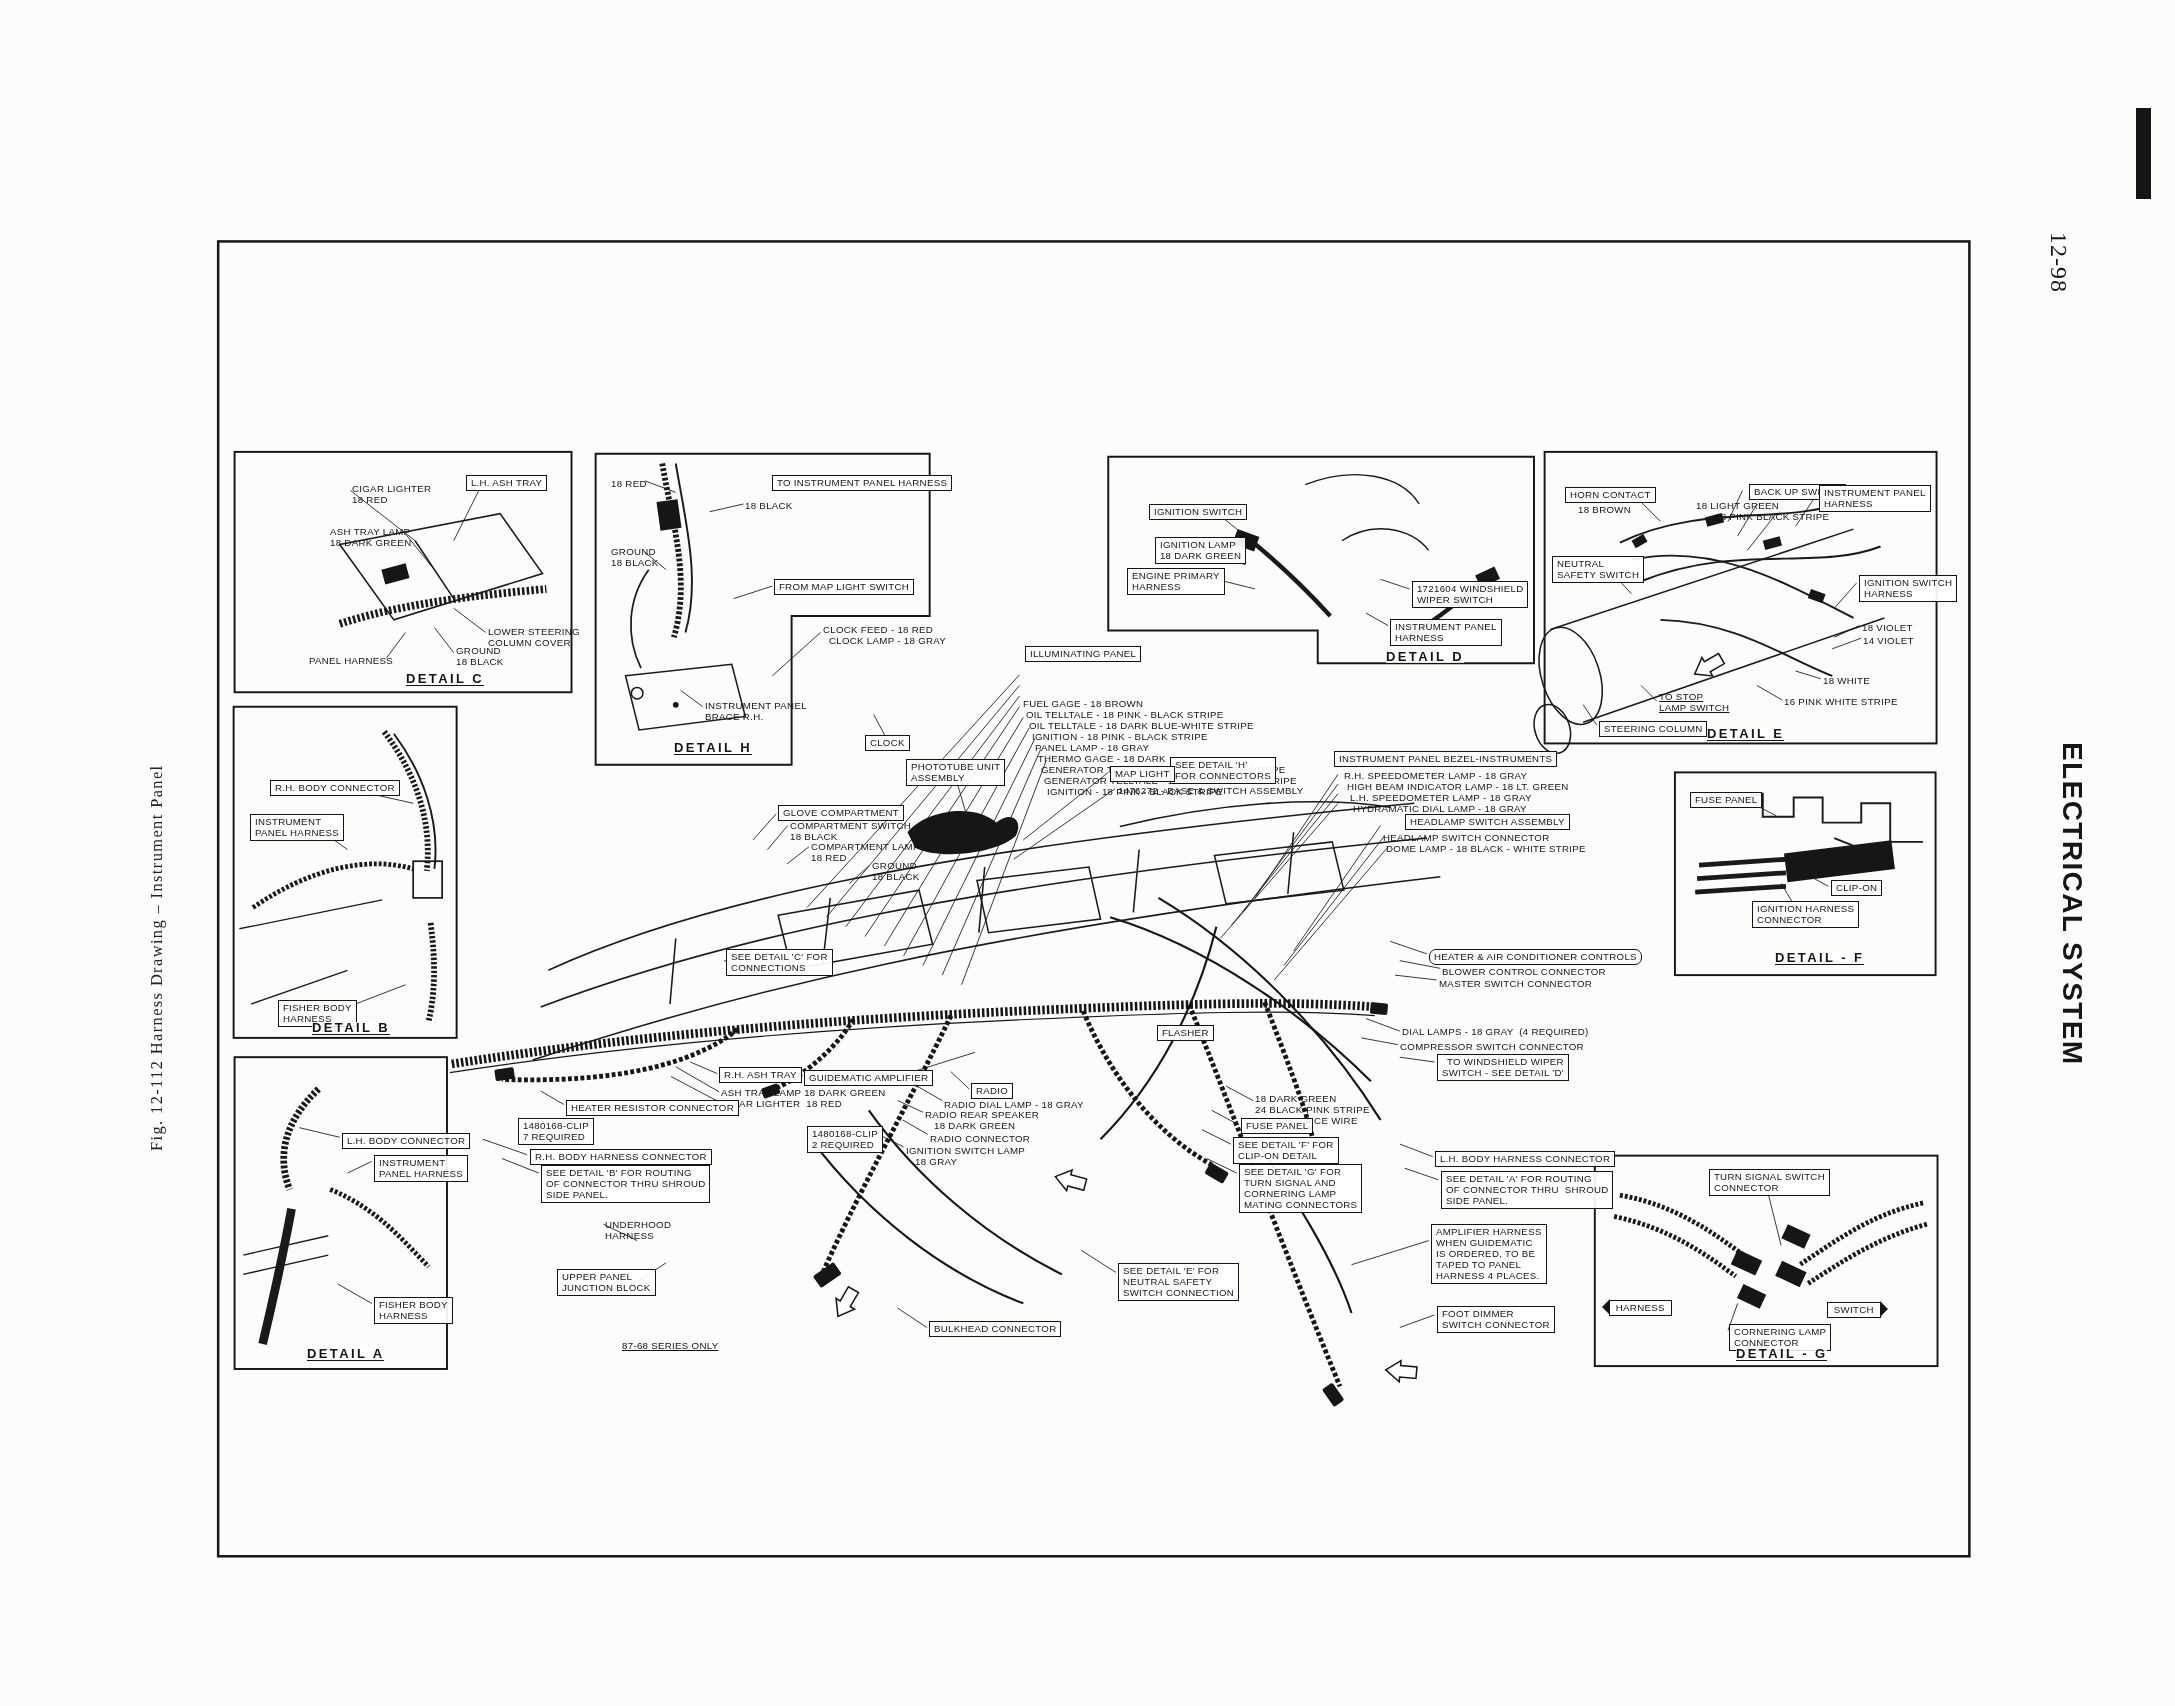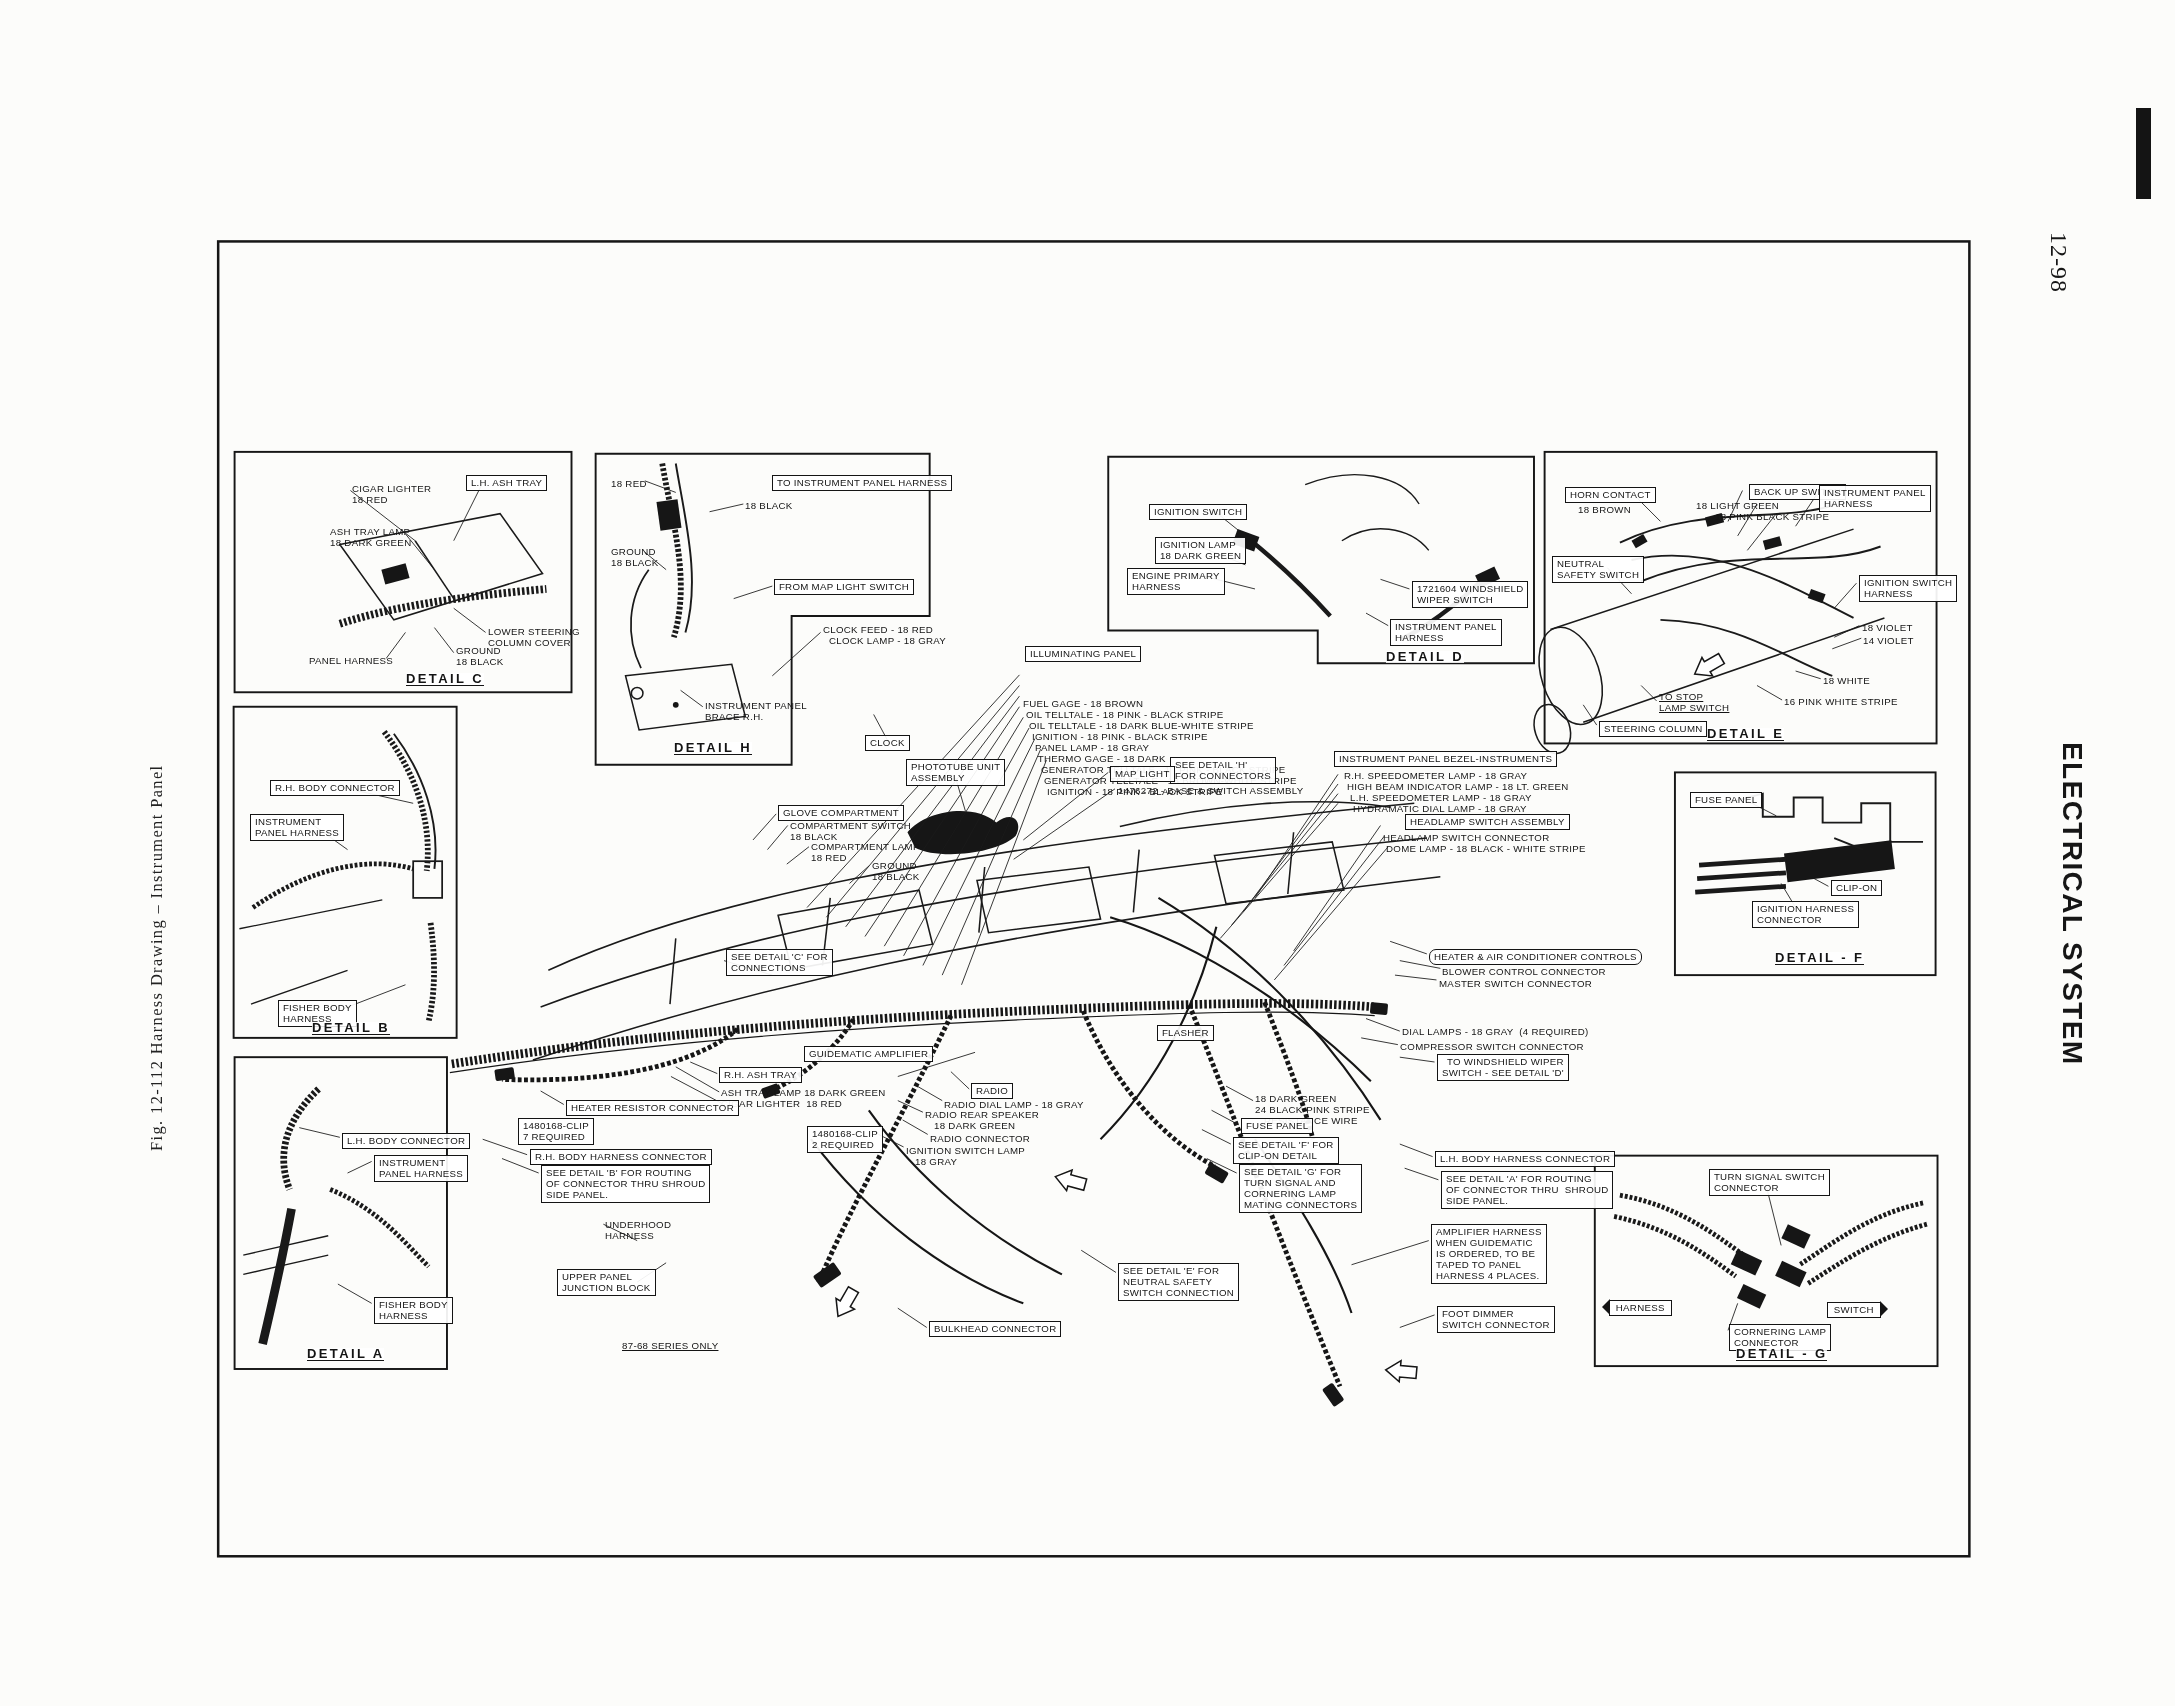--- a/index.html
+++ b/index.html
@@ -295,21 +295,21 @@
 HARNESS 4 PLACES.</div>
       <div class="ann boxed" style="left: 1118px; top: 1263px;">SEE DETAIL 'E' FOR
 NEUTRAL SAFETY
 SWITCH CONNECTION</div>
       <div class="ann boxed" style="left: 1437px; top: 1306px;">FOOT DIMMER
 SWITCH CONNECTOR</div>
       <div class="ann boxed" style="left: 929px; top: 1321px;">BULKHEAD CONNECTOR</div>
       <div class="ann boxed" style="left: 726px; top: 949px;">SEE DETAIL 'C' FOR
 CONNECTIONS</div>
       <div class="ann boxed" style="left: 719px; top: 1067px;">R.H. ASH TRAY</div>
-      <div class="ann boxed" style="left: 804px; top: 1046px;">GUIDEMATIC AMPLIFIER</div>
+      <div class="ann boxed" style="left: 804px; top: 1070px;">GUIDEMATIC AMPLIFIER</div>
       <div class="ann plain" style="left: 721px; top: 1087px;">ASH TRAY LAMP 18 DARK GREEN
 CIGAR LIGHTER  18 RED</div>
       <div class="ann boxed" style="left: 566px; top: 1100px;">HEATER RESISTOR CONNECTOR</div>
       <div class="ann boxed" style="left: 518px; top: 1118px;">1480168-CLIP
 7 REQUIRED</div>
       <div class="ann boxed" style="left: 807px; top: 1126px;">1480168-CLIP
 2 REQUIRED</div>
       <div class="ann boxed" style="left: 530px; top: 1149px;">R.H. BODY HARNESS CONNECTOR</div>
       <div class="ann boxed" style="left: 541px; top: 1165px;">SEE DETAIL 'B' FOR ROUTING
 OF CONNECTOR THRU SHROUD

